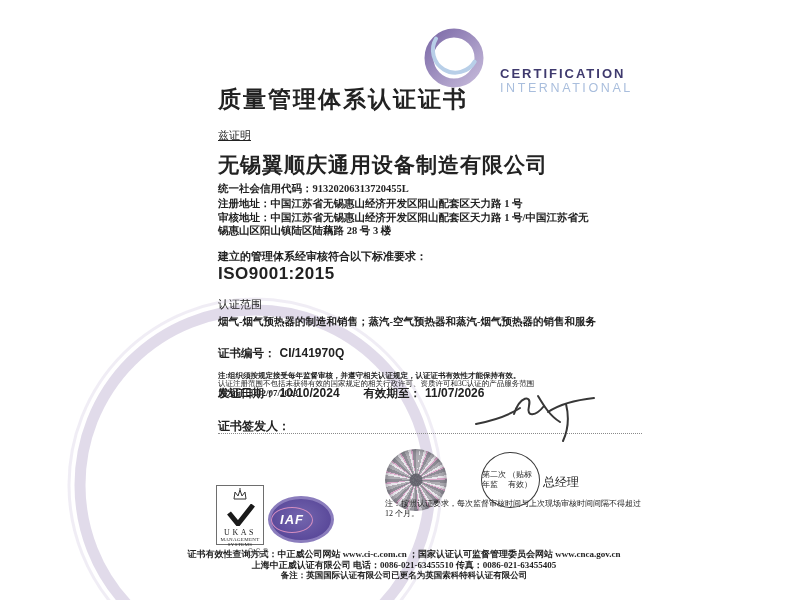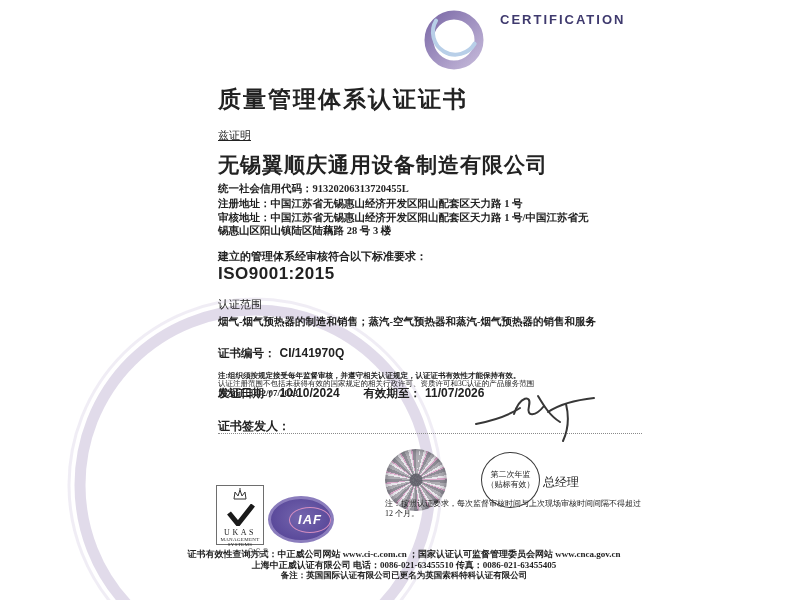--- a/index.html
+++ b/index.html
@@ -8,21 +8,21 @@
   }
   html,body{margin:0;padding:0;}
   body{
     width:800px;height:600px;background:#ffffff;overflow:hidden;position:relative;
     font-family:"Liberation Serif","DejaVu Serif",serif;color:var(--text);
   }
   .abs{position:absolute;}
   
   #watermark{left:60px;top:288px;width:420px;height:312px;z-index:0;pointer-events:none;}
   
-  #ci-logo{left:424px;top:6px;width:240px;height:74px;display:flex;align-items:flex-start;z-index:2;}
+  #ci-logo{left:424px;top:22px;width:240px;height:74px;display:flex;align-items:flex-end;z-index:2;}
   #ci-logo .words{margin-left:10px;line-height:15px;padding-top:6px;}
   .cert-word{font-family:"Liberation Sans",sans-serif;font-size:13px;font-weight:bold;letter-spacing:2px;color:var(--brand-dark);}
   .intl-word{font-family:"Liberation Sans",sans-serif;font-size:12.5px;letter-spacing:2.6px;color:var(--brand-light-blue);}
   
   #page-title{left:218px;top:84px;font-size:23px;font-weight:bold;letter-spacing:2px;z-index:1;}
   #certify{left:218px;top:128px;font-size:11px;z-index:1;text-decoration:underline;}
   #company-name{left:218px;top:151px;font-size:21px;font-weight:bold;letter-spacing:1px;z-index:1;}
   .small-line{font-size:10.5px;font-weight:600;z-index:1;}
   #credit-line{left:218px;top:182px;}
   #reg-address{left:218px;top:197px;}
@@ -45,32 +45,32 @@
   #signer-label{left:218px;top:418px;font-size:12px;font-weight:bold;z-index:1;}
   #signer-line{left:218px;top:433px;width:424px;border-top:1px dotted #8a8a8a;height:0;z-index:1;}
   #signer-title{left:543px;top:438px;font-size:12px;z-index:1;margin-top:36px;}
   
   #hologram{left:385px;top:449px;width:62px;height:62px;border-radius:50%;z-index:1;
     background:
       radial-gradient(circle at 50% 50%, rgba(90,90,100,.85) 0 6px, rgba(90,90,100,0) 7px),
       repeating-conic-gradient(from 8deg, #aeadb3 0deg 7deg, #e9e7ec 7deg 12deg, #d9a9c9 12deg 15deg, #8f8d96 15deg 22deg);
     box-shadow:inset 0 0 6px rgba(60,60,70,.6);}
   #surv-stamp{left:481px;top:452px;width:57px;height:54px;border:1.5px solid #3a3a3a;border-radius:50%;
-    display:flex;flex-direction:column;align-items:center;justify-content:center;font-size:8px;line-height:10px;z-index:1;}
+    display:flex;flex-direction:row;align-items:center;justify-content:center;font-size:8px;line-height:10px;z-index:1;}
   #surv-note{left:385px;top:499px;width:262px;font-size:8px;line-height:10px;z-index:1;}
   
   #ukas{left:216px;top:485px;width:46px;height:58px;border:1px solid #6e6e6e;background:#fff;
     display:flex;flex-direction:column;align-items:center;z-index:1;}
   #ukas .ukas-word{font-family:"Liberation Serif",serif;font-size:8px;letter-spacing:2.5px;margin-top:-2px;}
   #ukas .ukas-sub{font-size:5px;line-height:5px;text-align:center;letter-spacing:.3px;}
   #ukas-number{left:216px;top:547px;width:46px;text-align:center;font-family:"Liberation Sans",sans-serif;
     font-size:10px;letter-spacing:2px;color:#8d8d8d;z-index:1;margin-left:20px;}
   #iaf{left:268px;top:496px;width:60px;height:41px;border-radius:50%;z-index:1;
     background:radial-gradient(ellipse at 50% 45%, #7466ae 0%, #5b4a9b 70%);
-    border:3px solid #8b7dbd;display:flex;align-items:center;justify-content:flex-end;}
+    border:3px solid #8b7dbd;display:flex;align-items:center;justify-content:flex-start;}
   #iaf .iaf-inner{width:40px;height:24px;border:1.5px solid #d48ec0;border-radius:50%;
     display:flex;align-items:center;justify-content:center;}
   #iaf .iaf-word{font-family:"Liberation Sans",sans-serif;font-style:italic;font-weight:bold;font-size:13px;color:#ffffff;letter-spacing:1px;}
   
   #footer{left:165px;top:549px;width:478px;text-align:center;font-size:9px;line-height:10.5px;font-weight:600;z-index:1;}
   #footer .f-small{font-size:8.5px;}
 </style>
 </head>
 <body>
 
@@ -89,20 +89,21 @@
           <stop offset="0" stop-color="#7d6ba8"></stop>
             <stop offset="1" stop-color="#c4b8d9"></stop>
         </linearGradient>
       </defs>
       <circle cx="30" cy="34" r="25" fill="none" stroke="url(#rg)" stroke-width="9"></circle>
       <path d="M 30 13 A 21 21 0 1 1 14 55" fill="none" stroke="#b8cfe8" stroke-width="4" stroke-linecap="round" transform="rotate(100 30 34)"></path>
     </svg>
   </span>
   <span class="words">
     <div class="cert-word">CERTIFICATION</div>
+    <div class="intl-word">INTERNATIONAL</div>
   </span>
 </div>
 
 <div class="abs" id="page-title">质量管理体系认证证书</div>
 <div class="abs" id="certify">兹证明</div>
 <div class="abs" id="company-name">无锡翼顺庆通用设备制造有限公司</div>
 
 <div class="abs small-line" id="credit-line">
   <span>统一社会信用代码：</span><span>91320206313720455L</span>
 </div>

